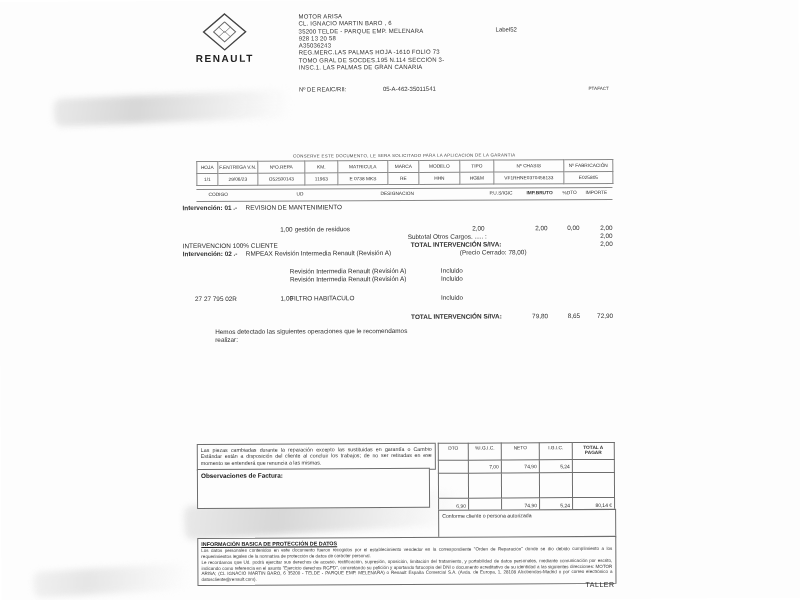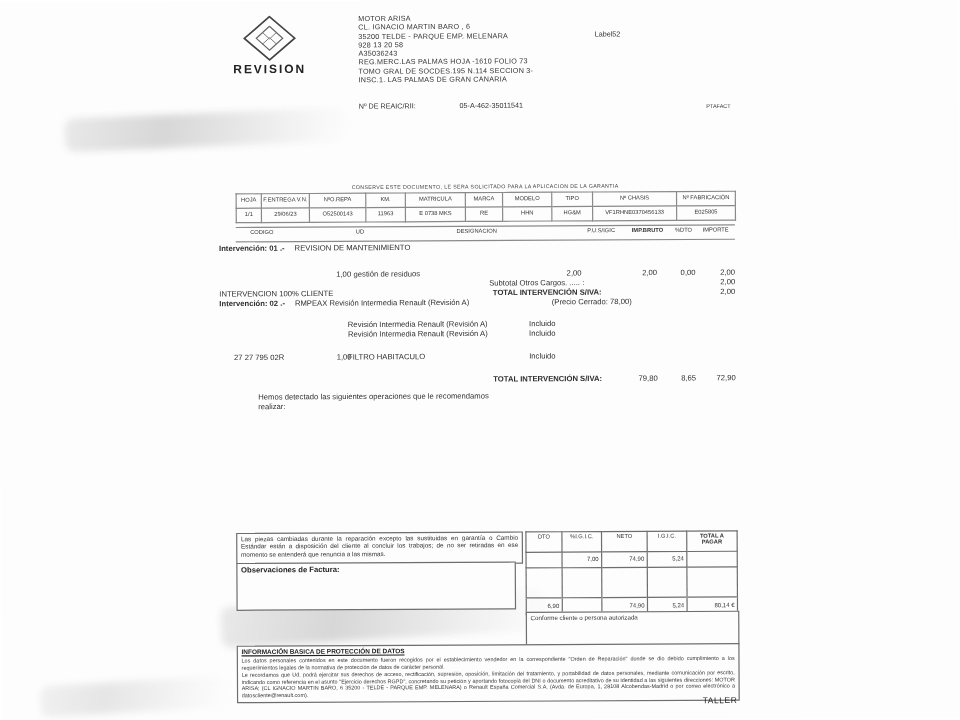--- a/index.html
+++ b/index.html
@@ -48,21 +48,21 @@
 <div class="sheet">
 
   <div class="abs" style="left:202px;top:12px;width:48px;height:38px;">
     <svg width="48" height="38" viewBox="0 0 48 38">
       <polygon points="24,1 45,19 24,37 3,19" fill="none" stroke="#444" stroke-width="1.4"></polygon>
       <polyline points="24,9 35,19 24,29 13,19 24,9" fill="none" stroke="#666" stroke-width="1"></polyline>
       <polyline points="18,14 24,19.5 30,14" fill="none" stroke="#777" stroke-width="0.8"></polyline>
       <polyline points="18,24 24,18.5 30,24" fill="none" stroke="#777" stroke-width="0.8"></polyline>
     </svg>
   </div>
-  <div class="abs brand-text" style="left:184px;top:52px;width:84px;text-align:center;">REVISION</div>
+  <div class="abs brand-text" style="left:184px;top:52px;width:84px;text-align:center;">RENAULT</div>
 
   <div class="abs dealer" style="left:300px;top:13px;width:210px;">
     <div>MOTOR ARISA</div>
     <div>CL.  IGNACIO MARTIN BARO ,  6</div>
     <div>35200 TELDE - PARQUE EMP. MELENARA</div>
     <div>928 13 20 58</div>
     <div>A35036243</div>
     <div>REG.MERC.LAS  PALMAS  HOJA  -1610  FOLIO  73</div>
     <div>TOMO GRAL DE SOCDES.195 N.114 SECCION 3-</div>
     <div>INSC.1. LAS PALMAS DE GRAN CANARIA</div>

